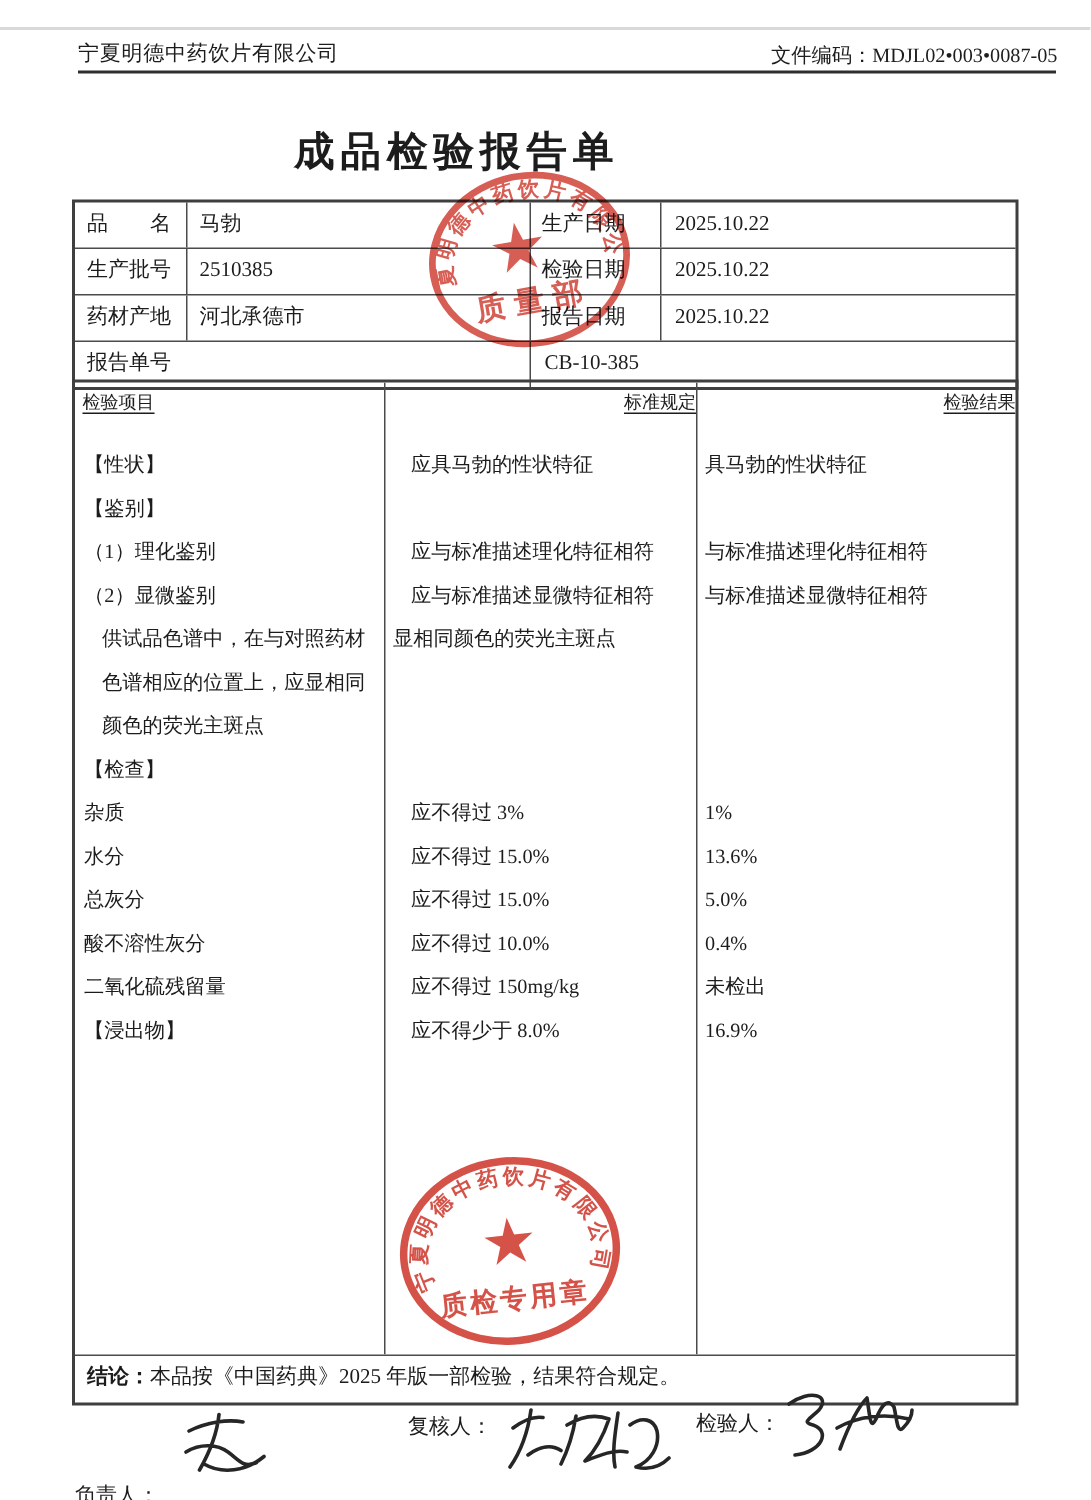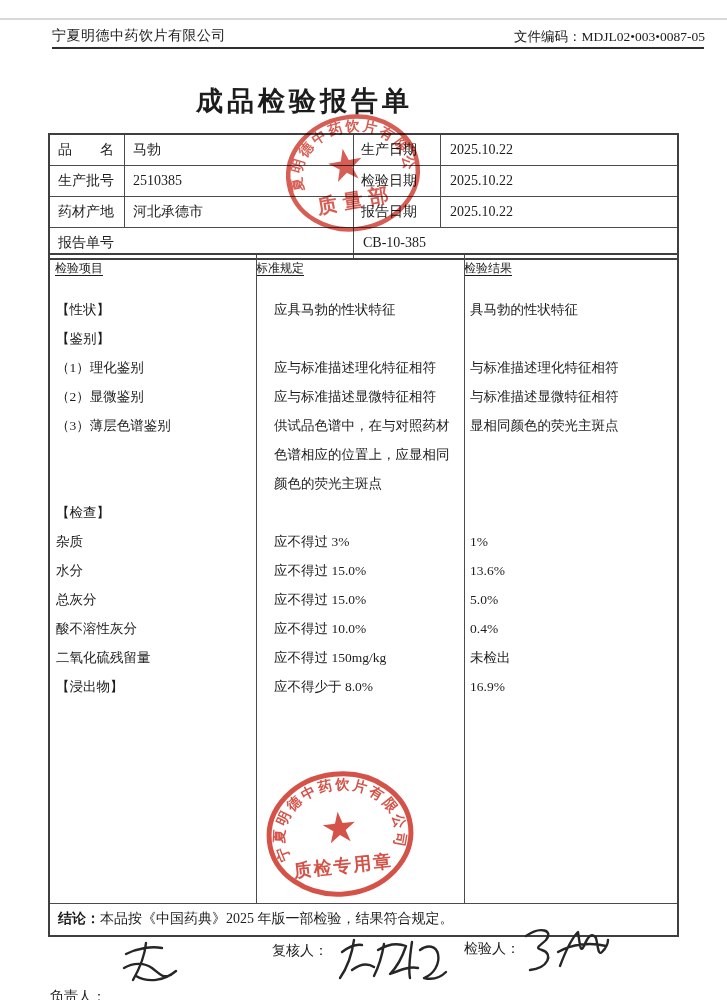--- a/index.html
+++ b/index.html
@@ -25,21 +25,21 @@
   .icell.l2{padding-left:7px;}
   .icell.val2{padding-left:9px;}
 
   
   .main-table{position:absolute;left:48px;top:253px;width:631px;border:2px solid #3f3f3f;box-sizing:border-box;background:transparent;}
   .mt-body{position:relative;height:648px;overflow:hidden;}
   .vline{position:absolute;top:0;bottom:0;width:1px;background:#4b4b4b;}
   .vl1{left:206px;} .vl2{left:414px;}
   .mt-header{display:grid;grid-template-columns:206px 208px 1fr;padding-top:5px;height:40px;box-sizing:border-box;}
   .mt-header span{font-size:12px;text-decoration:underline;text-underline-offset:3px;}
-  .mh1{padding-left:5px;} .mh2,.mh3{text-align:left;}
+  .mh1{padding-left:5px;} .mh2,.mh3{text-align:right;}
   .trow{display:grid;grid-template-columns:206px 208px 1fr;min-height:29px;}
   .tc{font-size:13.5px;line-height:29px;}
   .tc.c1{padding-left:6px;}
   .tc.c2{padding-left:18px;padding-right:10px;line-height:29px;}
   .tc.c3{padding-left:6px;}
   .mt-conclusion{border-top:1px solid #4b4b4b;height:31px;line-height:30px;font-size:14px;padding-left:8px;white-space:nowrap;}
   .mt-conclusion .b{font-weight:bold;}
 
   
   .sig-label{position:absolute;font-size:14px;}
@@ -120,21 +120,20 @@
         <div class="tc c1">（1）理化鉴别</div>
         <div class="tc c2">应与标准描述理化特征相符</div>
         <div class="tc c3">与标准描述理化特征相符</div>
       </div>
       <div class="trow">
         <div class="tc c1">（2）显微鉴别</div>
         <div class="tc c2">应与标准描述显微特征相符</div>
         <div class="tc c3">与标准描述显微特征相符</div>
       </div>
       <div class="trow">
-        <div class="tc c1">（3）薄层色谱鉴别</div>
         <div class="tc c2">供试品色谱中，在与对照药材色谱相应的位置上，应显相同颜色的荧光主斑点</div>
         <div class="tc c3">显相同颜色的荧光主斑点</div>
       </div>
       <div class="trow">
         <div class="tc c1">【检查】</div>
         <div class="tc c2"></div>
         <div class="tc c3"></div>
       </div>
       <div class="trow">
         <div class="tc c1">杂质</div>

